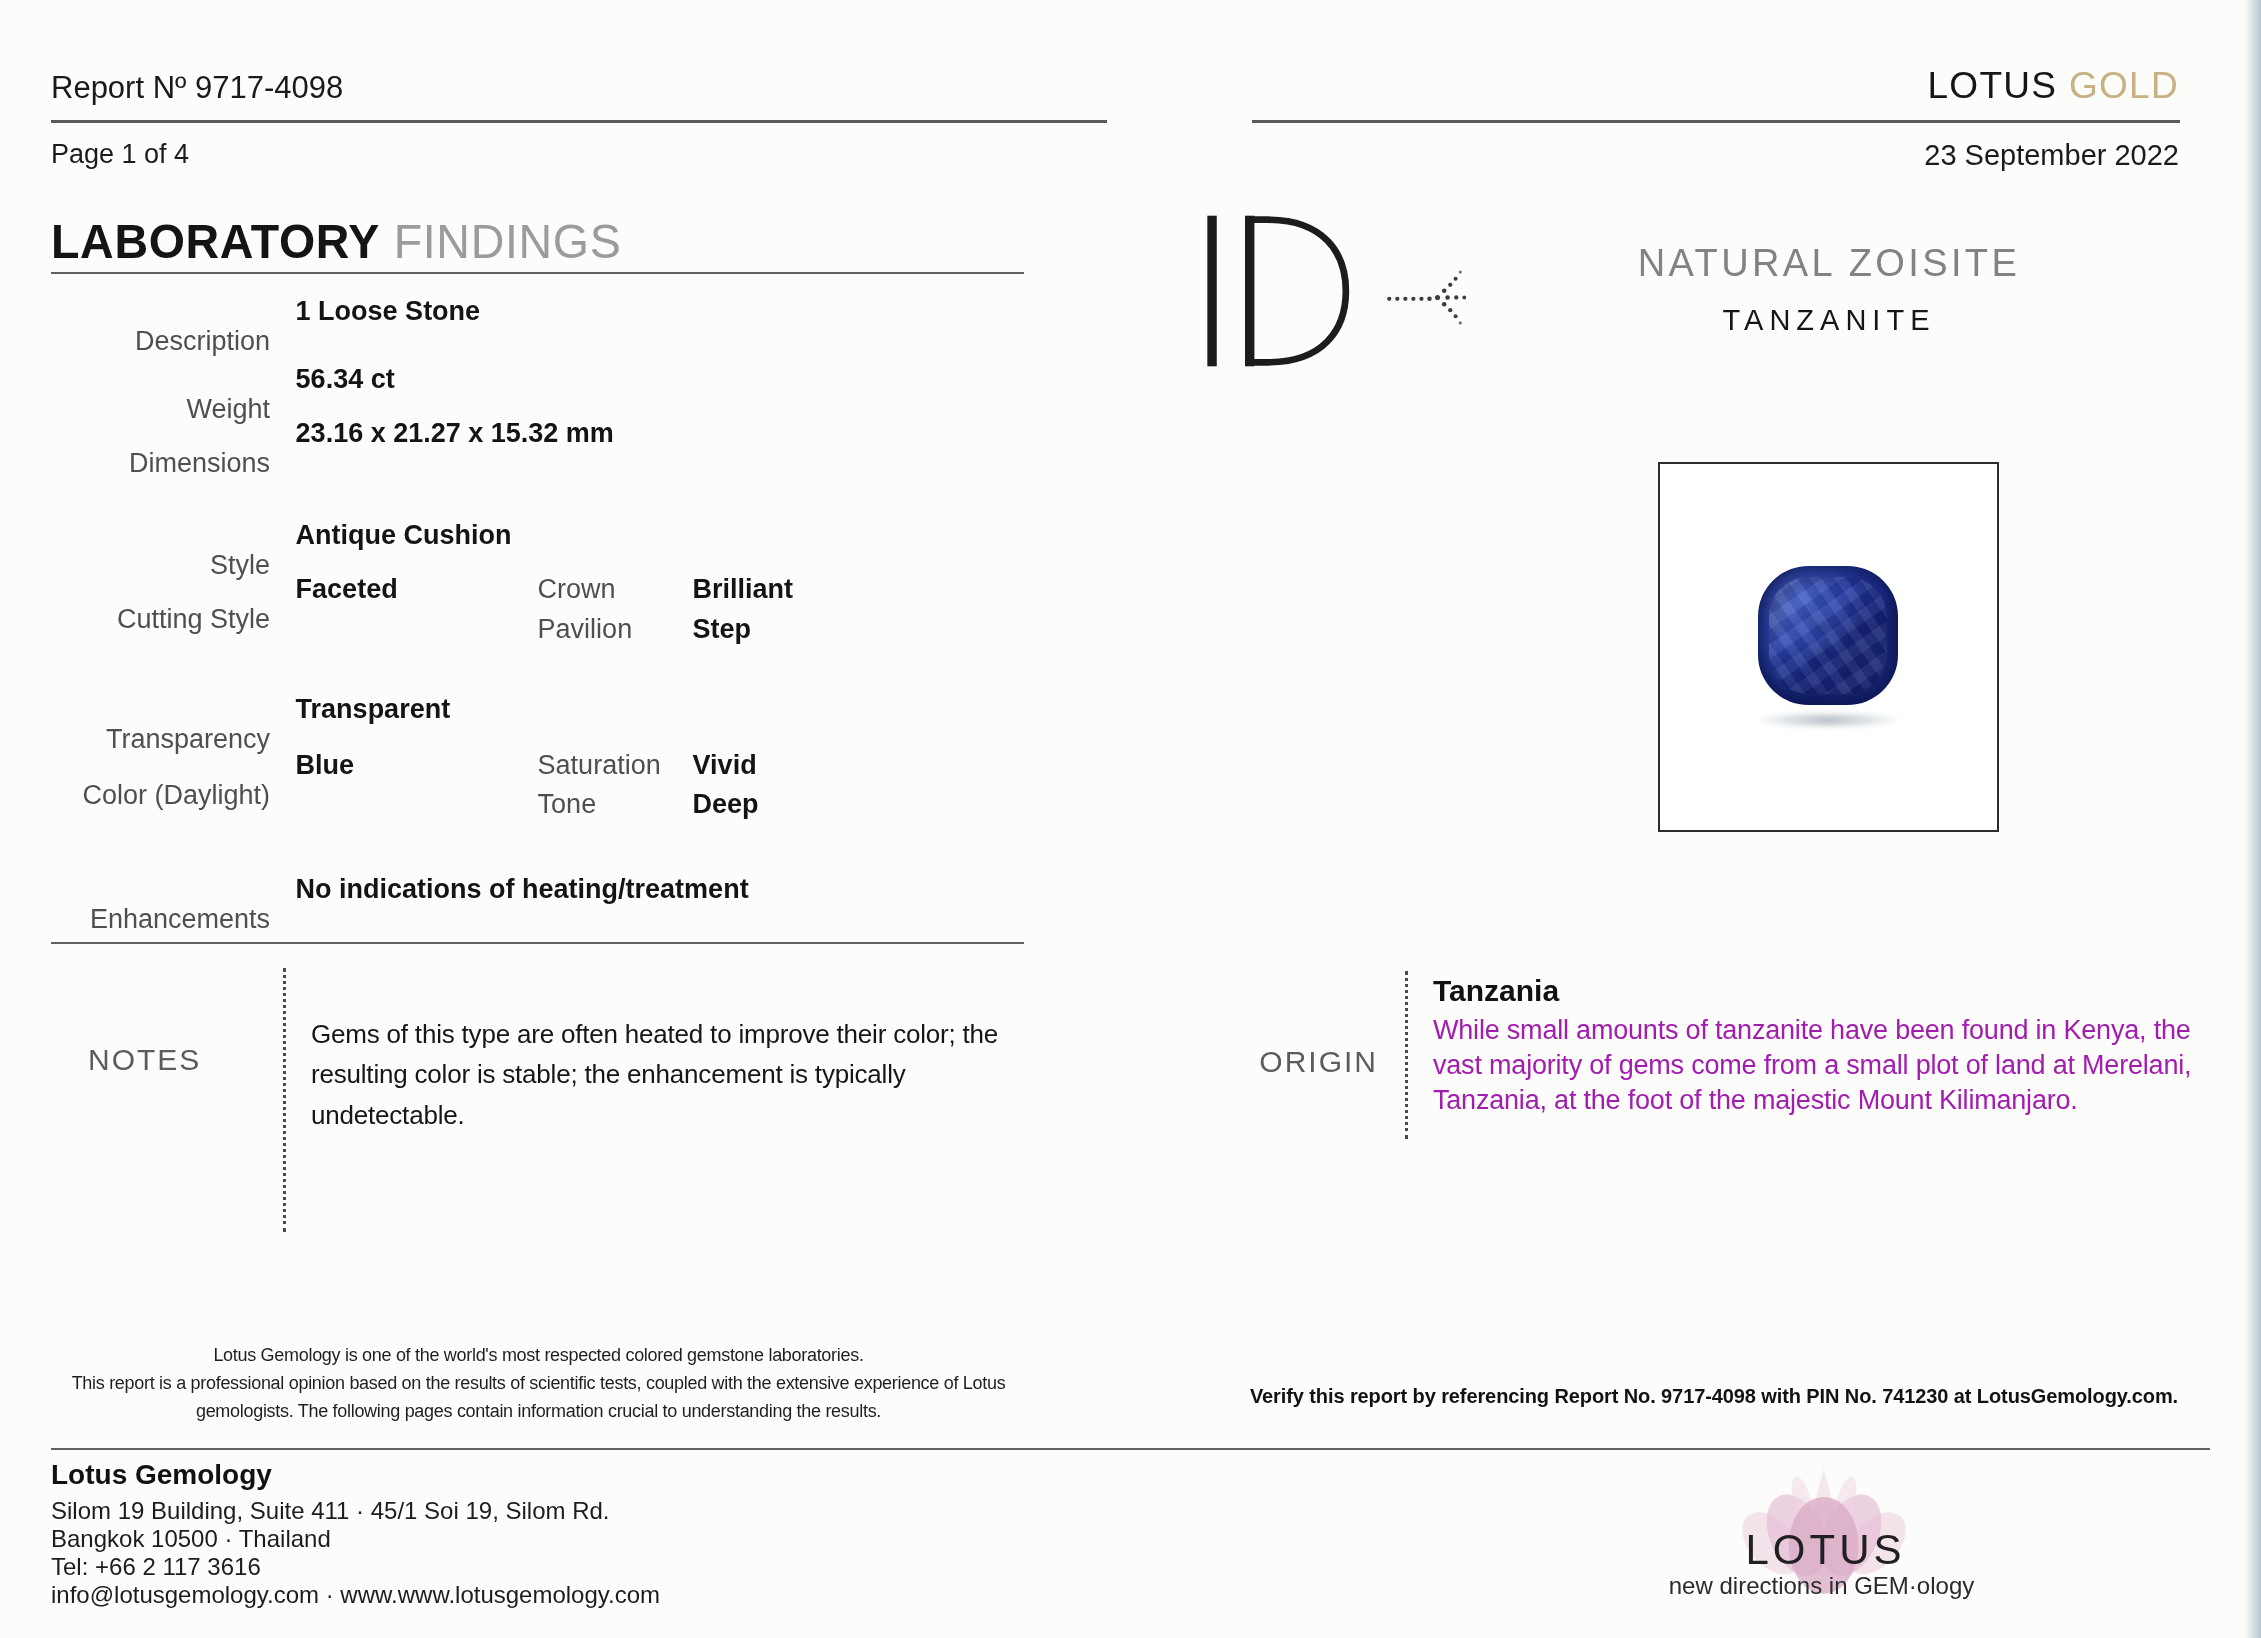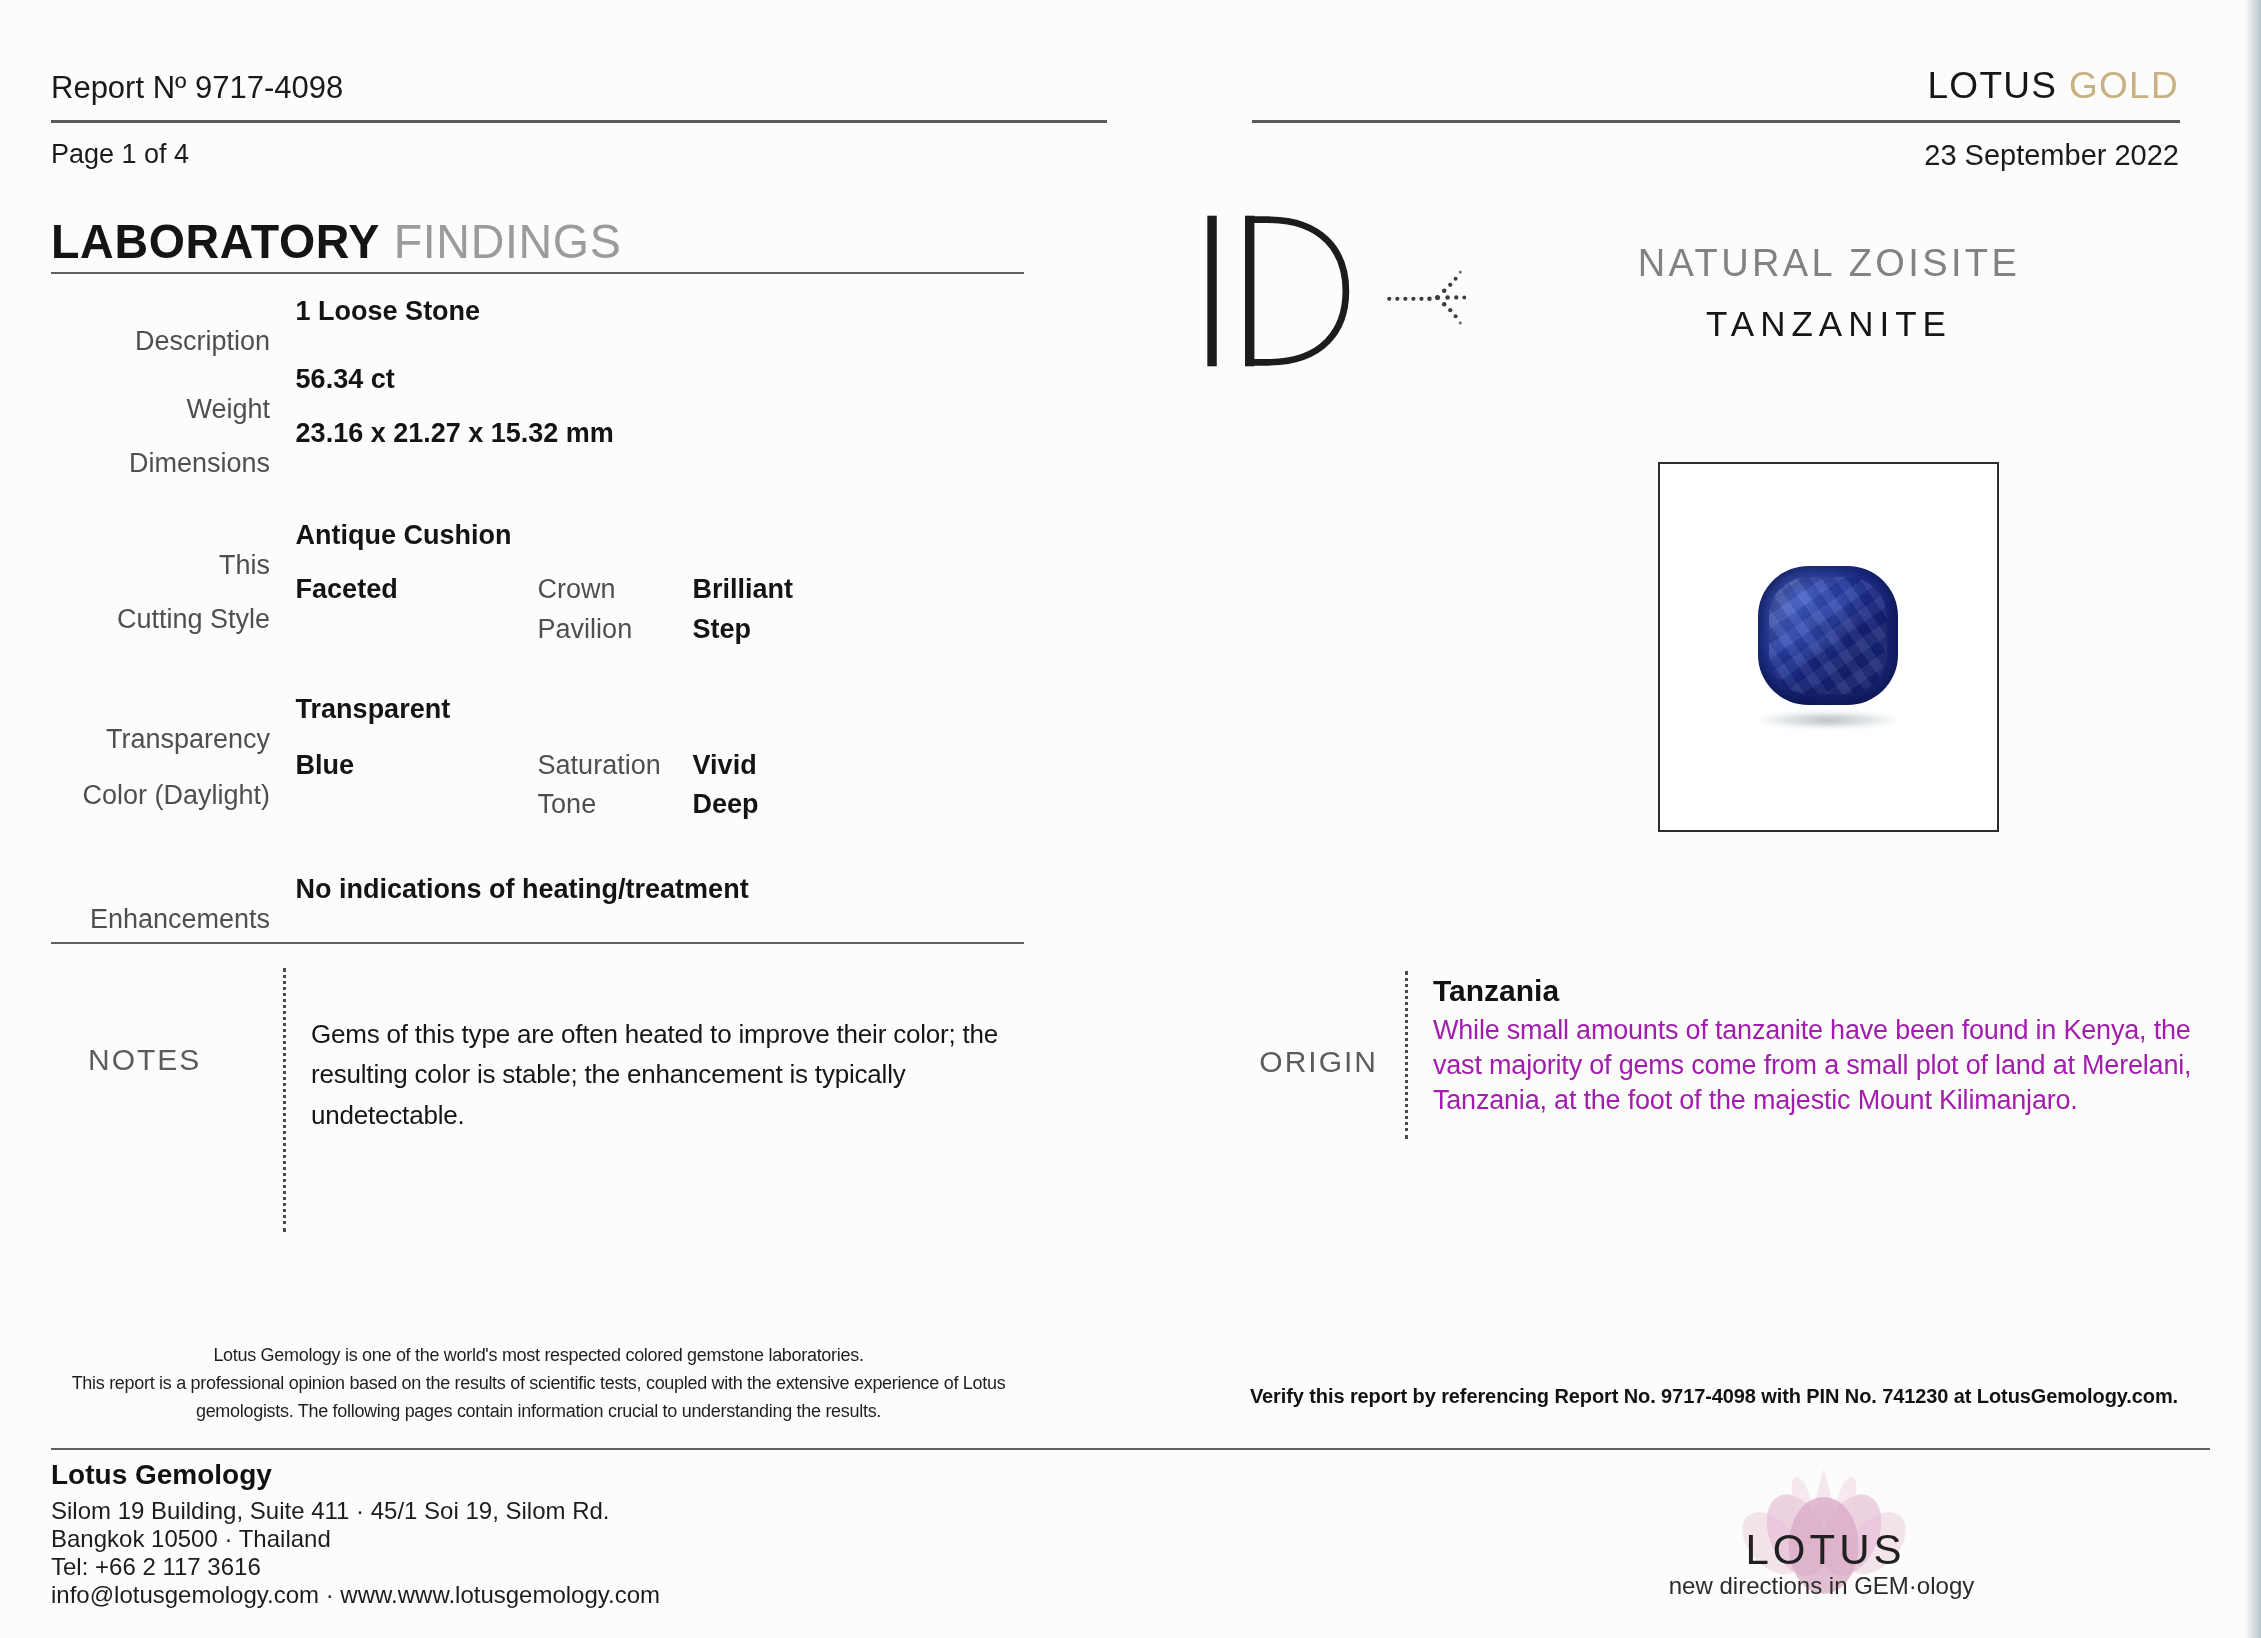--- a/index.html
+++ b/index.html
@@ -43,21 +43,21 @@
   .notes-text{left:311px;top:1014px;width:741px;font-size:26px;line-height:1.55;letter-spacing:-0.2px;color:#161616;}
 
   .disclaimer{left:40px;top:1342px;width:997px;text-align:center;font-size:18px;line-height:1.55;letter-spacing:-0.3px;color:#1f1f1f;}
   .disclaimer div{white-space:nowrap;}
 
   .footer-company{left:51px;top:1459px;font-size:28px;font-weight:bold;color:#111;}
   .footer-lines{left:51px;top:1497px;font-size:24px;line-height:28px;color:#1d1d1d;}
 
   
   .species{left:1482px;top:242px;width:694px;text-align:center;font-size:38px;letter-spacing:3.4px;color:#828282;white-space:nowrap;}
-  .variety{left:1482px;top:304px;width:694px;text-align:center;font-size:35px;letter-spacing:6px;color:#161616;white-space:nowrap;}
+  .variety{left:1482px;top:304px;width:694px;text-align:center;font-size:29px;letter-spacing:6px;color:#161616;white-space:nowrap;}
 
   .gem-box{left:1658px;top:462px;width:337px;height:366px;border:2px solid #2c2c2c;background:#fff;}
   .gem{
     position:absolute;left:98px;top:102px;width:140px;height:139px;border-radius:36%;
     background:
       radial-gradient(circle at 30% 25%, rgba(72,104,214,.9), rgba(72,104,214,0) 45%),
       radial-gradient(circle at 68% 72%, rgba(18,28,98,.85), rgba(18,28,98,0) 55%),
       conic-gradient(from 20deg at 50% 50%, #24379d,#1b2b86,#2c47b2,#1e308f,#2a43ae,#182673,#24379d);
     box-shadow: inset 0 0 27px rgba(8,14,60,.8), inset 0 -8px 20px rgba(10,16,70,.6);
   }
@@ -104,21 +104,21 @@
   </div>
   <div class="frow" style="top:364px">
     <span class="lbl1">Weight</span>
     <span class="val1">56.34 ct</span>
   </div>
   <div class="frow" style="top:418px">
     <span class="lbl1">Dimensions</span>
     <span class="val1">23.16 x 21.27 x 15.32 mm</span>
   </div>
   <div class="frow" style="top:520px">
-    <span class="lbl1">This</span>
+    <span class="lbl1">Style</span>
     <span class="val1">Antique Cushion</span>
   </div>
   <div class="frow" style="top:574px">
     <span class="lbl1">Cutting Style</span>
     <span class="val1">Faceted</span>
     <span class="lbl2">Crown</span>
     <span class="val2">Brilliant</span>
   </div>
   <div class="frow" style="top:614px">
     <span class="lbl1"></span>

